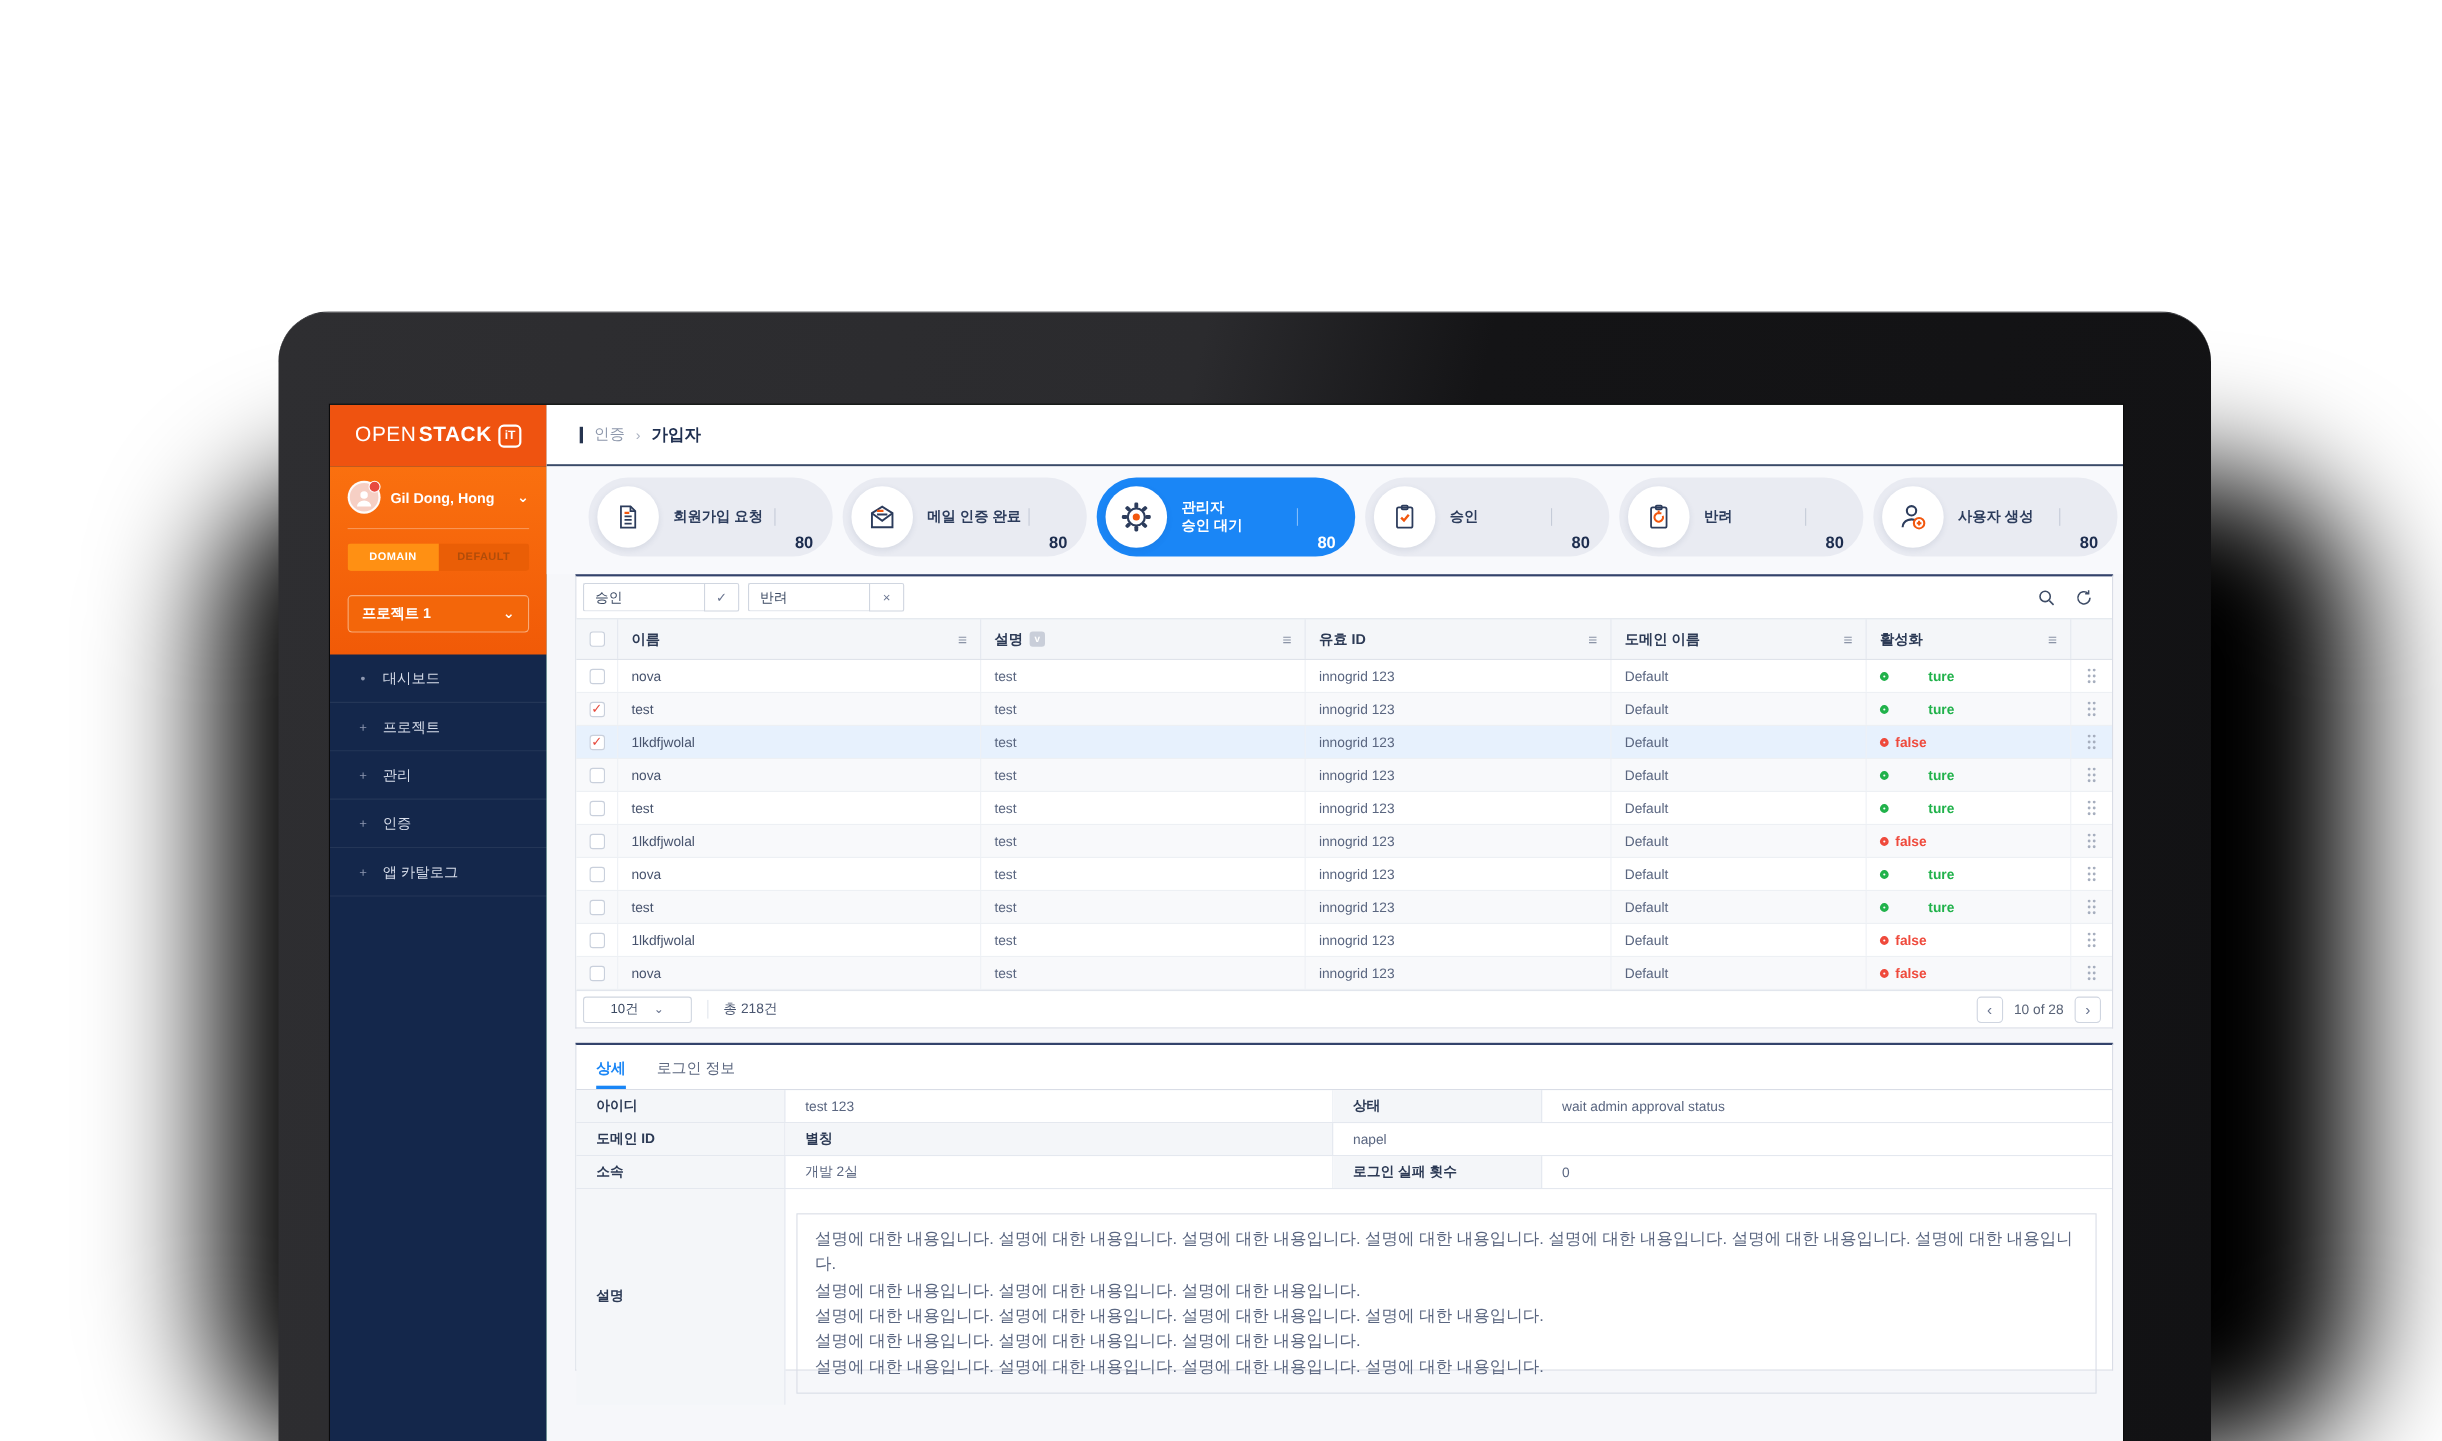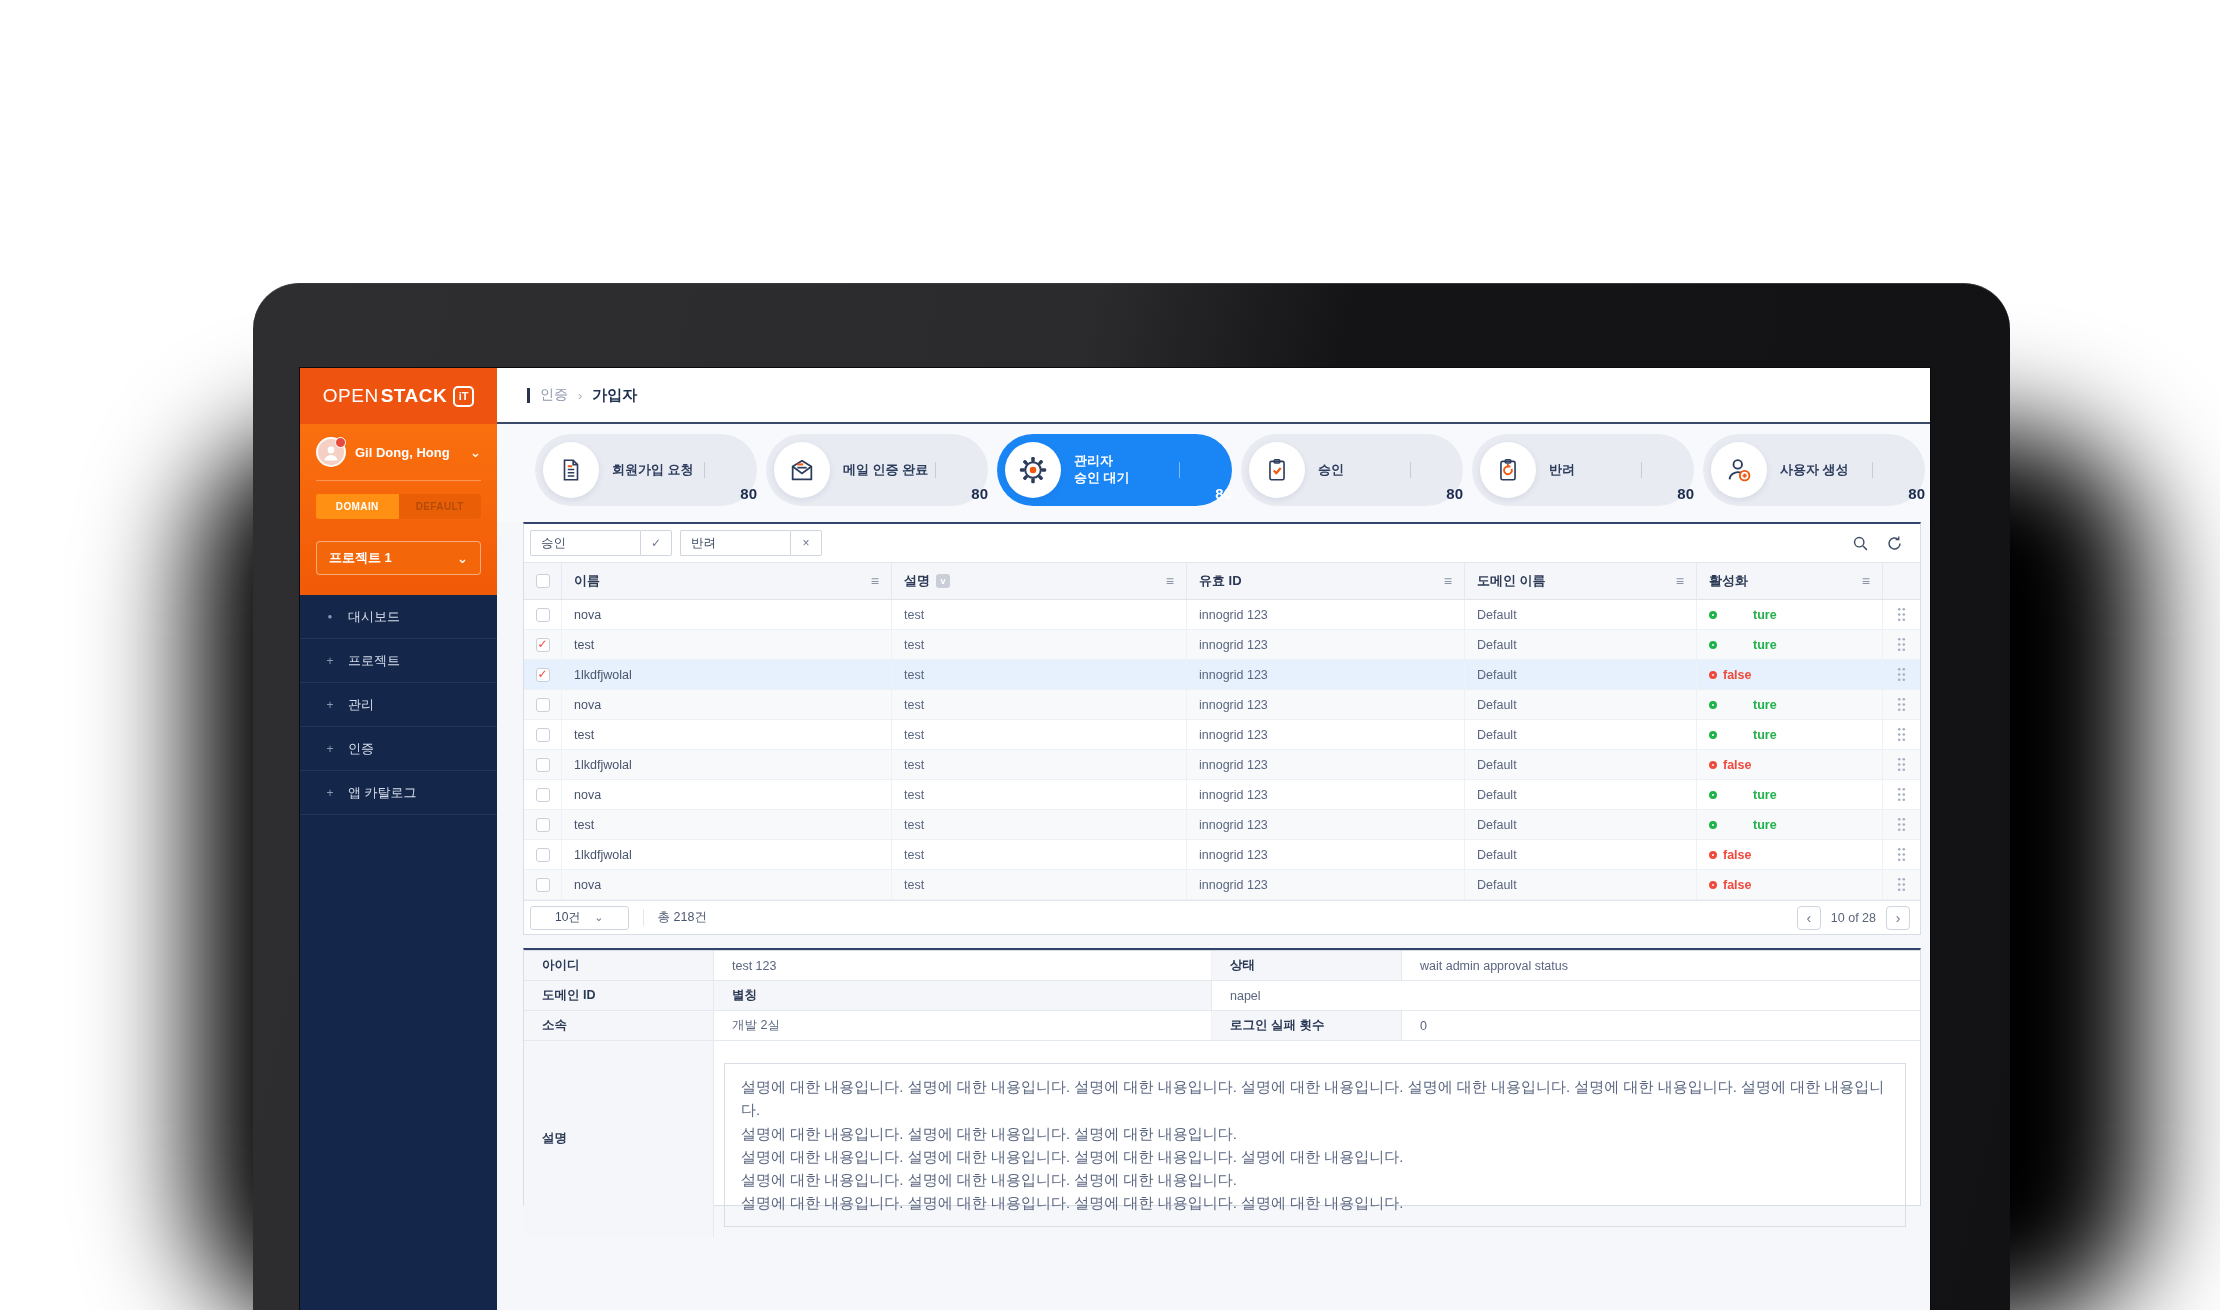--- a/index.html
+++ b/index.html
@@ -62,21 +62,21 @@
     padding:0 0 6px 38px; gap:9px; }
   .card { height:72px; width:222px; background:#e9ebf2; border-radius:36px; display:flex;
     align-items:center; padding-left:8px; }
   .card.active { background:#1a86f6; width:235px; }
   .card-ic { width:56px; height:56px; border-radius:50%; background:#fff; flex:0 0 56px;
     display:grid; place-items:center; box-shadow:0 2px 6px rgba(40,60,100,.10); }
   .card-label { margin-left:13px; color:#2c3c5c; font-size:13px; font-weight:700; line-height:1.3; }
   .card.active .card-label { color:#fff; }
   .card-sep { width:1px; height:16px; background:#c5cbd8; margin-left:auto; }
   .card.active .card-sep { background:rgba(255,255,255,.45); }
-  .card-count { width:52px; text-align:right; color:#1c2c4e; font-size:15px; font-weight:800;margin-top:46px; }
+  .card-count { width:52px; text-align:center; color:#1c2c4e; font-size:15px; font-weight:800;margin-top:46px; }
   .card.active .card-count { color:#fff; }
 
   .panel { margin:0 9px 0 26px; background:#fff; border:1px solid #d9dde6; border-top:2px solid #33436b; }
 
   .filter-bar { height:38px; display:flex; align-items:center; padding:0 10px 0 6px; gap:8px; }
   .fctrl { display:flex; height:26px; }
   .fctrl .f-text { width:110px; border:1px solid #d0d6e0; border-right:none; border-radius:2px 0 0 2px;
     display:flex; align-items:center; padding-left:10px; font-size:12.5px; color:#3c4a63; background:#fff; }
   .fctrl .f-btn { width:32px; border:1px solid #d0d6e0; border-radius:0 2px 2px 0; display:grid;
     place-items:center; color:#6a7590; font-size:12px; background:#fff; }
@@ -618,20 +618,24 @@
           <span class="pag-total">총 218건</span>
           <div class="pag-right">
             <span class="pag-btn">‹</span>
             <span class="pag-pos">10 of 28</span>
             <span class="pag-btn">›</span>
           </div>
         </div>
       </section>
 
       <section class="panel detail-panel">
+        <div class="tabs">
+          <span class="tab active">상세</span>
+          <span class="tab">로그인 정보</span>
+        </div>
         <div class="dgrid">
           <div class="drow">
             <div class="dlabel">아이디</div>
             <div class="dval">test 123</div>
             <div class="dlabel">상태</div>
             <div class="dval">wait admin approval status</div>
           </div>
           <div class="drow">
             <div class="dlabel">도메인 ID</div>
             <div class="dlabel">별칭</div>

